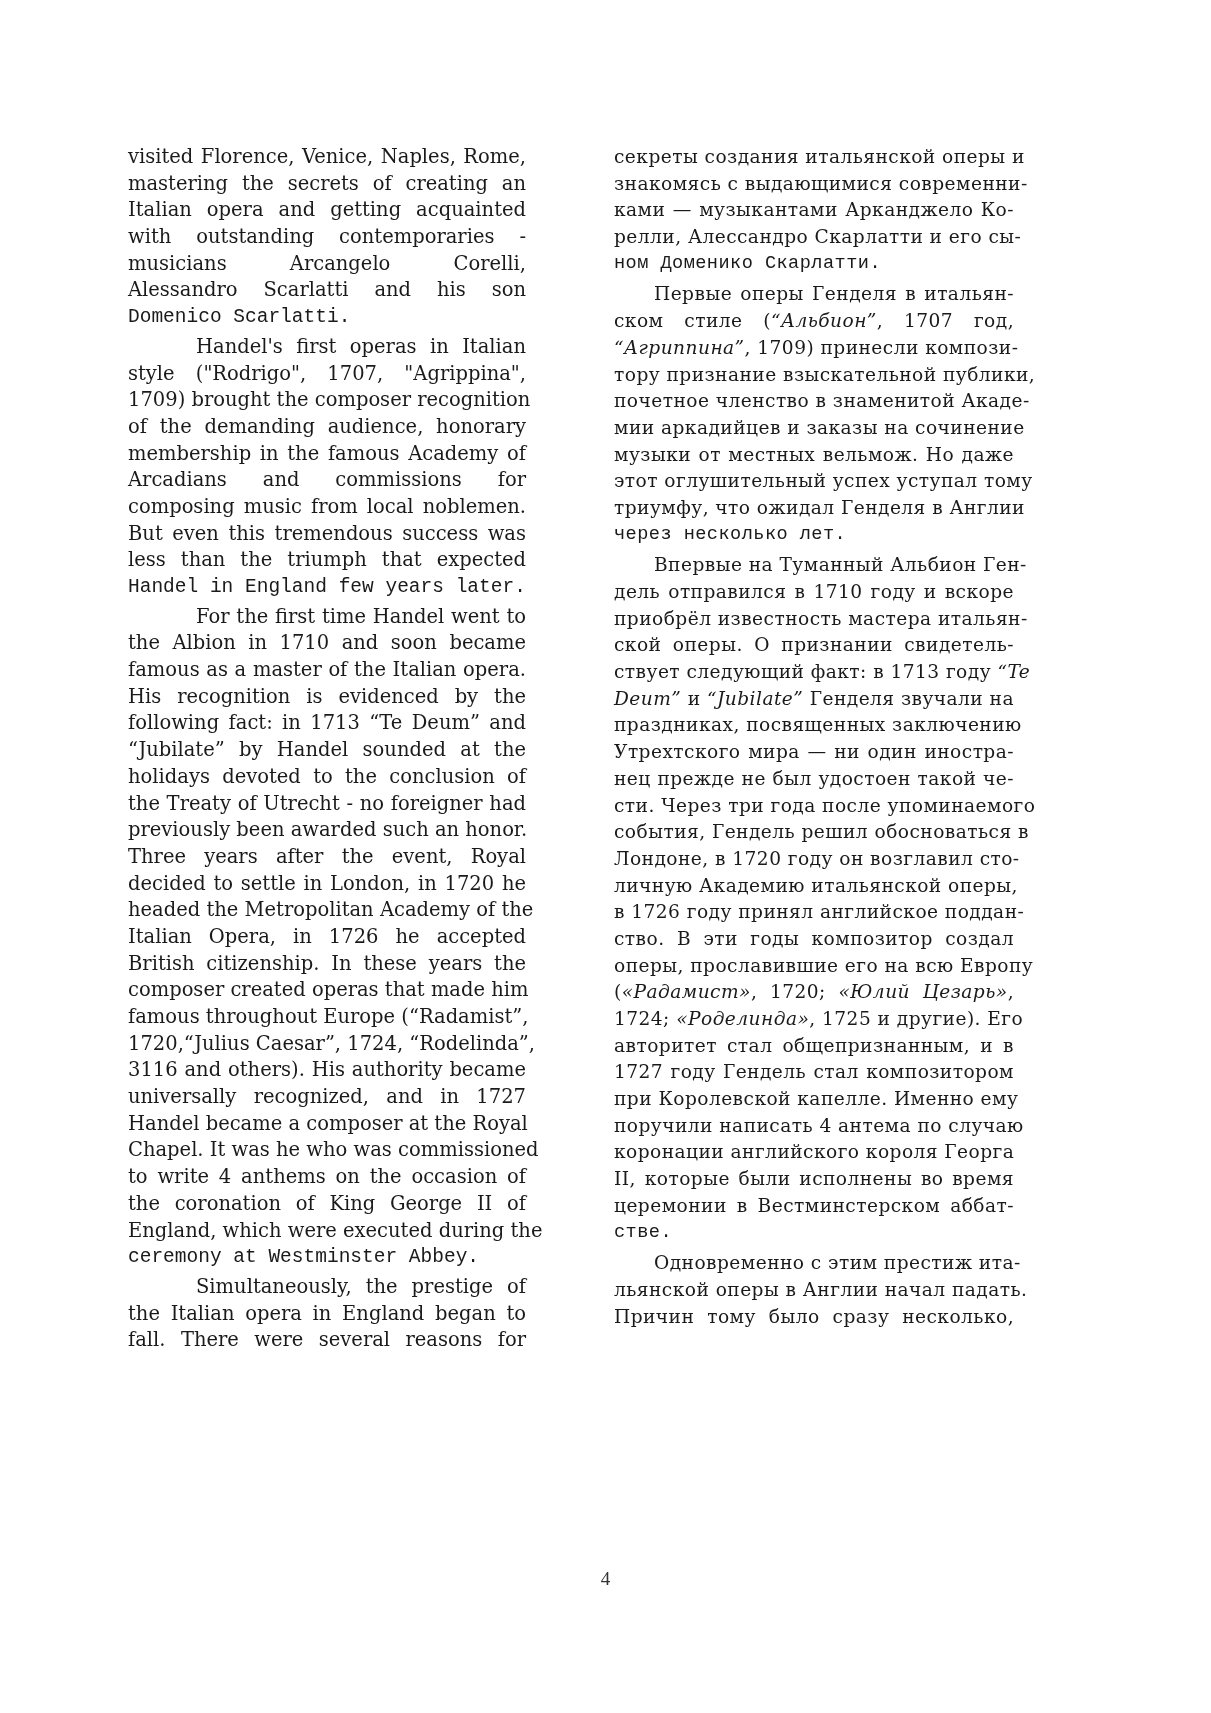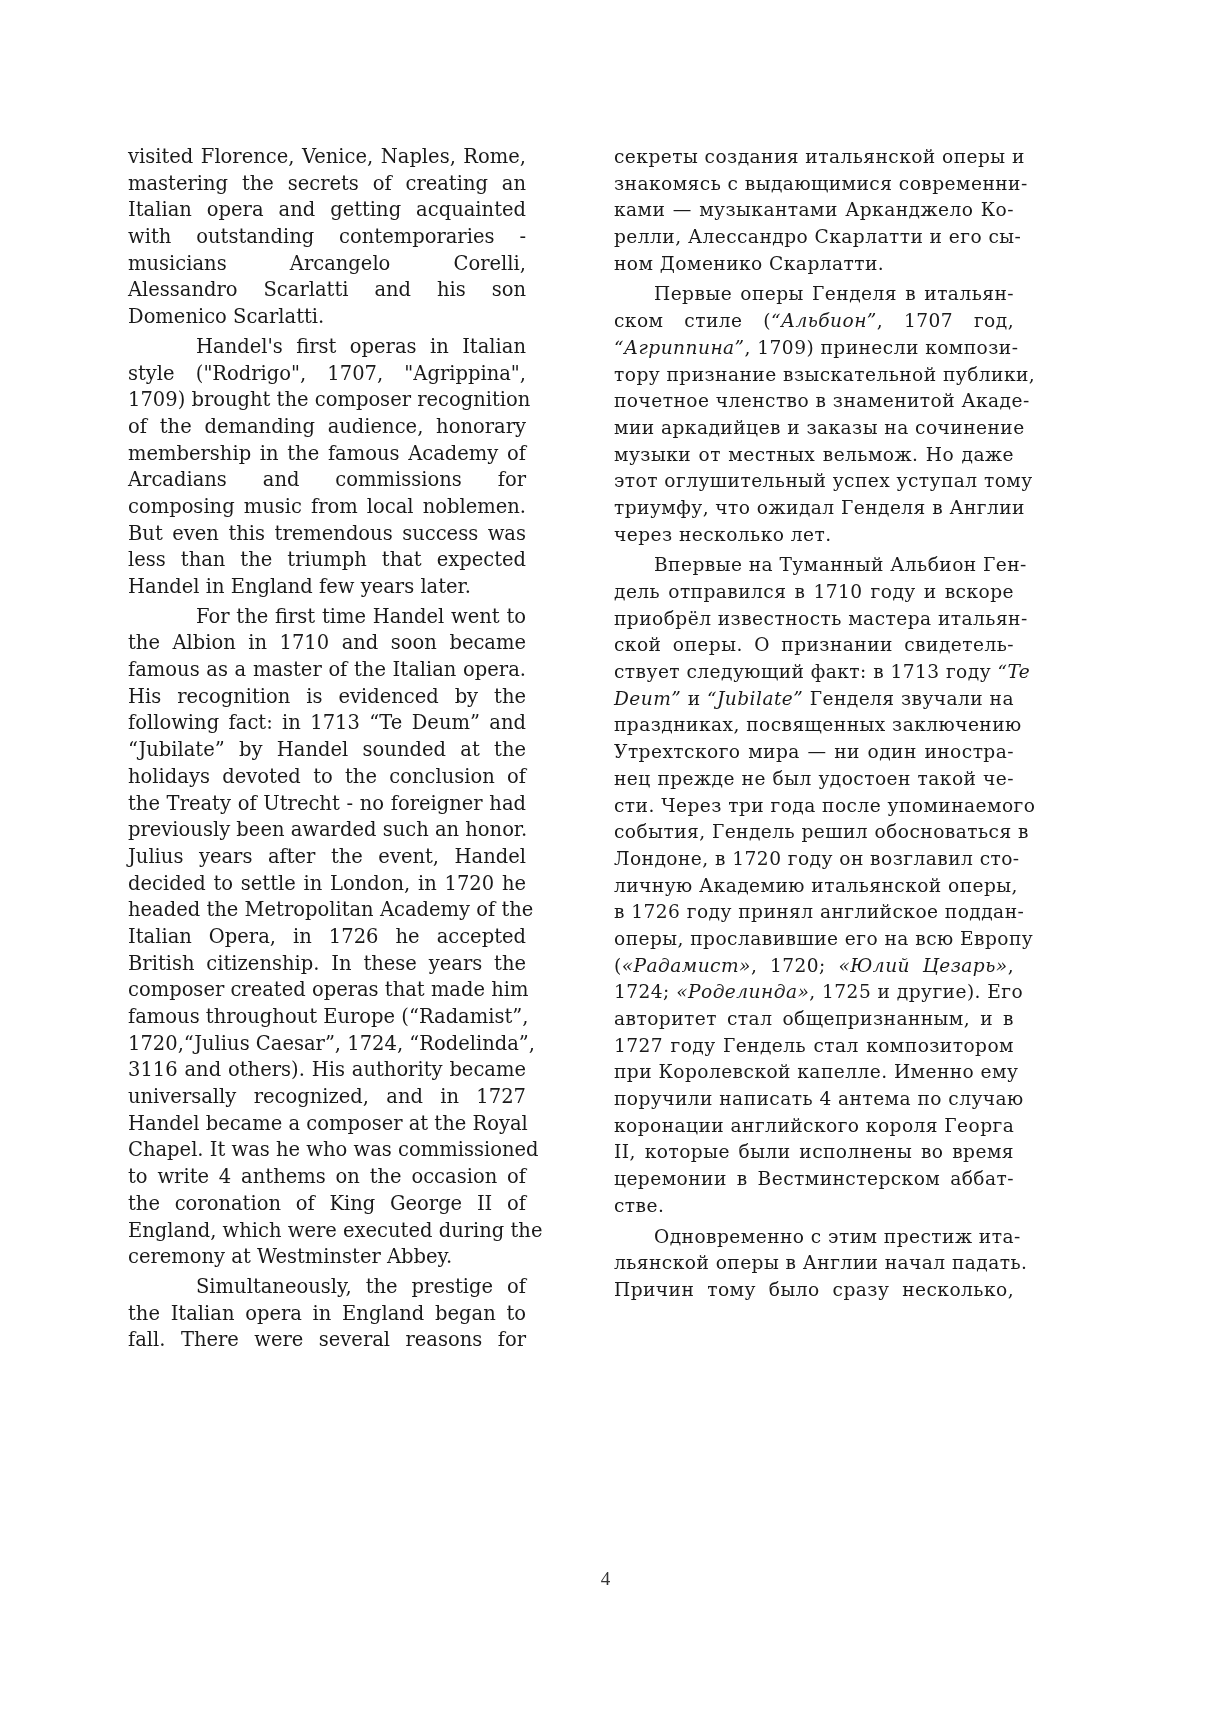--- a/index.html
+++ b/index.html
@@ -5,21 +5,21 @@
   html, body { margin: 0; padding: 0; background: #ffffff; }
   body { width: 1211px; height: 1713px; position: relative; overflow: hidden;
          font-family: "DejaVu Serif", "Liberation Serif", serif; color: #1a1a1a; }
   .page { position: absolute; left: 0; top: 0; width: 1080px; height: 1713px; }
   .col { position: absolute; top: 144px; }
   .col-en { left: 128px; width: 398px; }
   .col-ru { left: 578px; width: 400px; margin-left: 36px; }
   .line { display: block; height: 26.7px; line-height: 26.7px; font-size: 19.5px;
           white-space: nowrap; text-align: justify; text-align-last: justify; }
   .col-ru .line { font-size: 18.6px; letter-spacing: 0.45px; }
-  .line.last { text-align-last: left; }
+  .line.last { text-align-last: left; font-family: Liberation Mono, monospace; }
   .line.indent { padding-left: 68px; }
   .col-ru .line.indent { padding-left: 40px; }
   .gap { display: block; height: 3px; }
   .col-ru .gap { height: 4px; }
   .page-number { position: absolute; left: 0; width: 1211px; top: 1568px; text-align: center;
                  font-size: 19px; font-family: "Liberation Serif", serif; color: #333; }
 </style>
 </head>
 <body>
 
@@ -51,21 +51,21 @@
       <div class="paragraph">
         <span class="line indent">For the first time Handel went to</span>
         <span class="line">the Albion in 1710 and soon became</span>
         <span class="line">famous as a master of the Italian opera.</span>
         <span class="line">His recognition is evidenced by the</span>
         <span class="line">following fact: in 1713 “Te Deum” and</span>
         <span class="line">“Jubilate” by Handel sounded at the</span>
         <span class="line">holidays devoted to the conclusion of</span>
         <span class="line">the Treaty of Utrecht - no foreigner had</span>
         <span class="line">previously been awarded such an honor.</span>
-        <span class="line">Julius years after the event, Handel</span>
+        <span class="line">Three years after the event, Royal</span>
         <span class="line">decided to settle in London, in 1720 he</span>
         <span class="line">headed the Metropolitan Academy of the</span>
         <span class="line">Italian Opera, in 1726 he accepted</span>
         <span class="line">British citizenship. In these years the</span>
         <span class="line">composer created operas that made him</span>
         <span class="line">famous throughout Europe (“Radamist”,</span>
         <span class="line">1720,“Julius Caesar”, 1724, “Rodelinda”,</span>
         <span class="line">3116 and others). His authority became</span>
         <span class="line">universally recognized, and in 1727</span>
         <span class="line">Handel became a composer at the Royal</span>
@@ -112,20 +112,21 @@
         <span class="line">ствует следующий факт: в 1713 году <i>“Te</i></span>
         <span class="line"><i>Deum”</i> и <i>“Jubilate”</i> Генделя звучали на</span>
         <span class="line">праздниках, посвященных заключению</span>
         <span class="line">Утрехтского мира — ни один иностра-</span>
         <span class="line">нец прежде не был удостоен такой че-</span>
         <span class="line">сти. Через три года после упоминаемого</span>
         <span class="line">события, Гендель решил обосноваться в</span>
         <span class="line">Лондоне, в 1720 году он возглавил сто-</span>
         <span class="line">личную Академию итальянской оперы,</span>
         <span class="line">в 1726 году принял английское поддан-</span>
+        <span class="line">ство. В эти годы композитор создал</span>
         <span class="line">оперы, прославившие его на всю Европу</span>
         <span class="line">(<i>«Радамист»</i>, 1720; <i>«Юлий Цезарь»</i>,</span>
         <span class="line">1724; <i>«Роделинда»</i>, 1725 и другие). Его</span>
         <span class="line">авторитет стал общепризнанным, и в</span>
         <span class="line">1727 году Гендель стал композитором</span>
         <span class="line">при Королевской капелле. Именно ему</span>
         <span class="line">поручили написать 4 антема по случаю</span>
         <span class="line">коронации английского короля Георга</span>
         <span class="line">II, которые были исполнены во время</span>
         <span class="line">церемонии в Вестминстерском аббат-</span>

